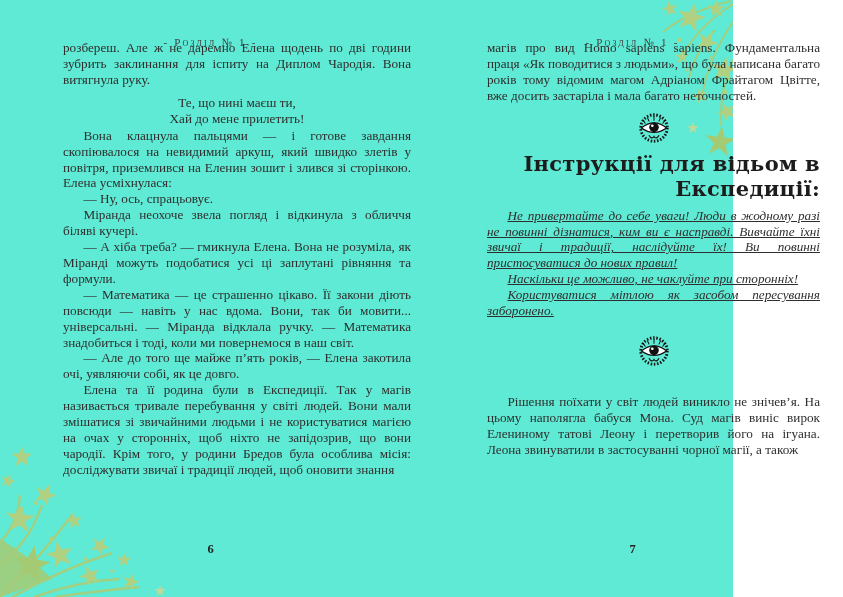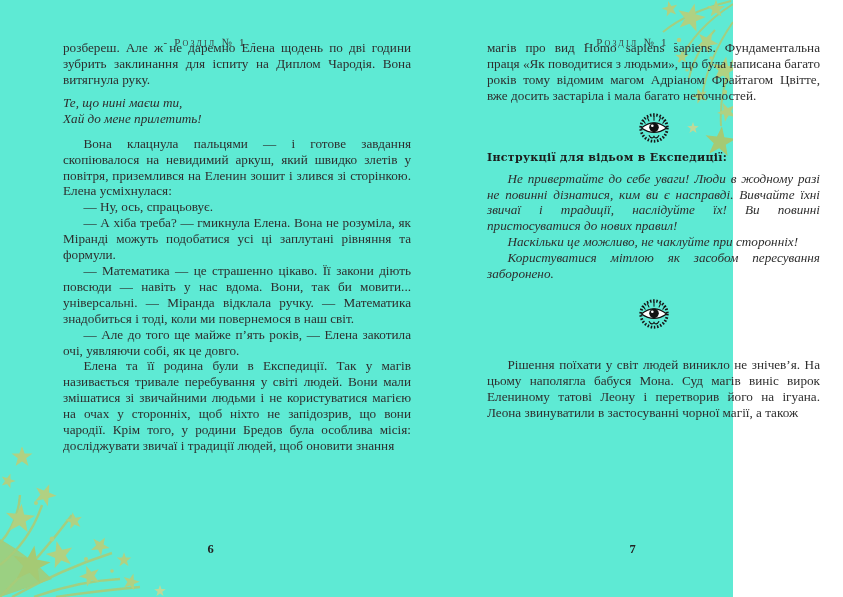--- a/index.html
+++ b/index.html
@@ -14,27 +14,27 @@
   .running-head{
     position:absolute;top:36px;left:0;right:0;text-align:center;
     font-size:11px;letter-spacing:2.2px;color:#3d3d3d;font-variant:small-caps;
   }
   .text-block{position:absolute;top:40px;}
   .page.left .text-block{left:63px;width:348px;}
   .page.right .text-block{left:65px;width:333px;}
   p{margin:0;text-align:justify;text-indent:1.55em;font-size:13.2px;line-height:15.9px;}
   p.noindent{text-indent:0;}
   .verse{
-    font-style:italic;margin:7px 0 8px 0;
+    text-align:center;margin:7px 0 0 0;
     font-size:13.2px;line-height:16.5px;
   }
-  .instructions p{font-style:italic;}
+  .instructions p{font-style:italic;text-decoration:underline;}
   .section-heading{
-    margin:6px 0 7px 0;text-align:left;font-weight:bold;
-    font-family:"DejaVu Serif", serif;font-size:11px;letter-spacing:0.3px;color:#1c1c1c;
+    margin:6px 0 7px 0;text-align:right;font-weight:bold;
+    font-family:"DejaVu Serif", serif;font-size:21px;letter-spacing:0.3px;color:#1c1c1c;
   }
   .ornament{display:block;margin:7px auto 5px auto;width:38px;height:34px;}
   .ornament.second{margin:15px auto 26px auto;}
   .folio{
     position:absolute;bottom:40px;left:0;right:0;text-align:center;
     font-size:12.5px;font-weight:bold;color:#222;
   }
   .deco{position:absolute;pointer-events:none;}
   .deco.top-right{top:0;right:0;}
   .deco.bottom-left{bottom:0;left:0;}
@@ -124,20 +124,21 @@
   <section class="page left">
     <div class="running-head">- Розділ № 1 -</div>
     <div class="text-block">
       <p class="noindent">розбереш. Але ж не даремно Елена щодень по дві години зубрить заклинання для іспиту на Диплом Чародія. Вона витягнула руку.</p>
       <div class="verse">
         <div>Те, що нині маєш ти,</div>
         <div>Хай до мене прилетить!</div>
       </div>
       <p>Вона клацнула пальцями — і готове завдання скопіювалося на невидимий аркуш, який швидко злетів у повітря, приземлився на Еленин зошит і злився зі сторінкою. Елена усміхнулася:</p>
       <p>— Ну, ось, спрацьовує.</p>
+      <p>Міранда неохоче звела погляд і відкинула з обличчя біляві кучері.</p>
       <p>— А хіба треба? — гмикнула Елена. Вона не розуміла, як Міранді можуть подобатися усі ці заплутані рівняння та формули.</p>
       <p>— Математика — це страшенно цікаво. Її закони діють повсюди — навіть у нас вдома. Вони, так би мовити... універсальні. — Міранда відклала ручку. — Математика знадобиться і тоді, коли ми повернемося в наш світ.</p>
       <p>— Але до того ще майже п’ять років, — Елена закотила очі, уявляючи собі, як це довго.</p>
       <p>Елена та її родина були в Експедиції. Так у магів називається тривале перебування у світі людей. Вони мали змішатися зі звичайними людьми і не користуватися магією на очах у сторонніх, щоб ніхто не запідозрив, що вони чародії. Крім того, у родини Бредов була особлива місія: досліджувати звичаї і традиції людей, щоб оновити знання</p>
     </div>
     <div class="folio">6</div>
   </section>
 
   <section class="page right">
     <div class="running-head">- Розділ № 1 -</div>

